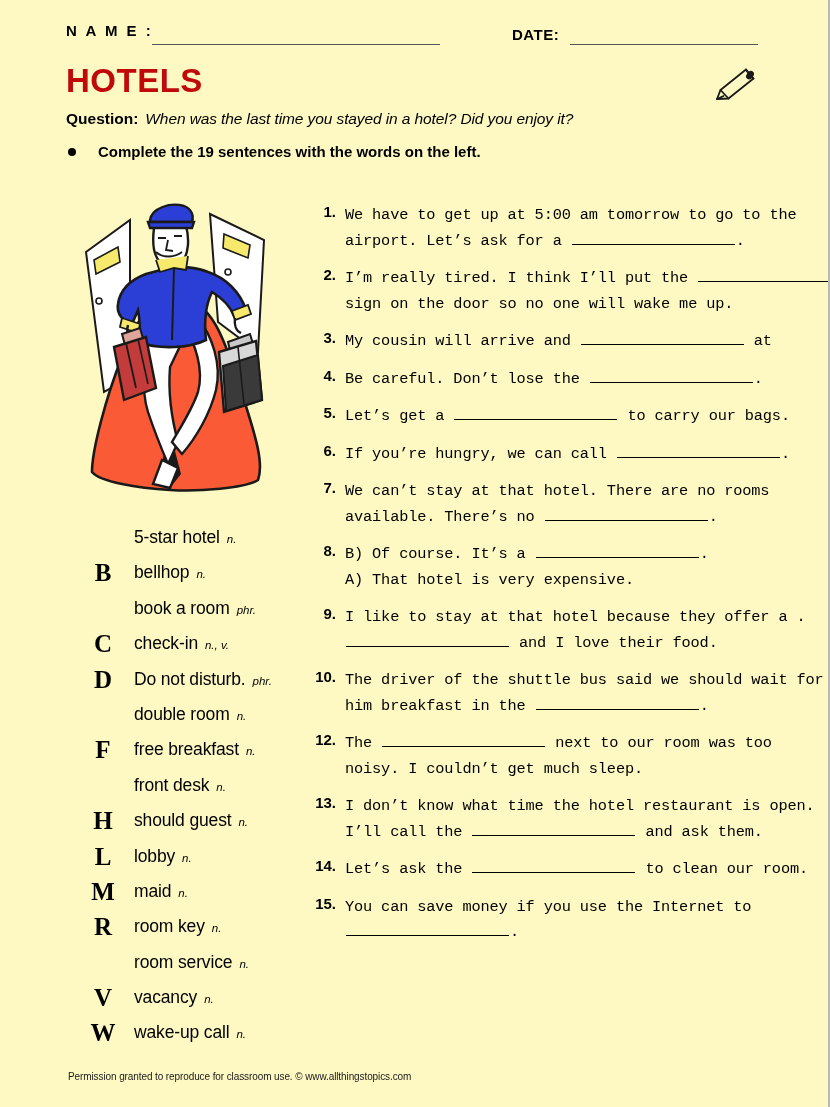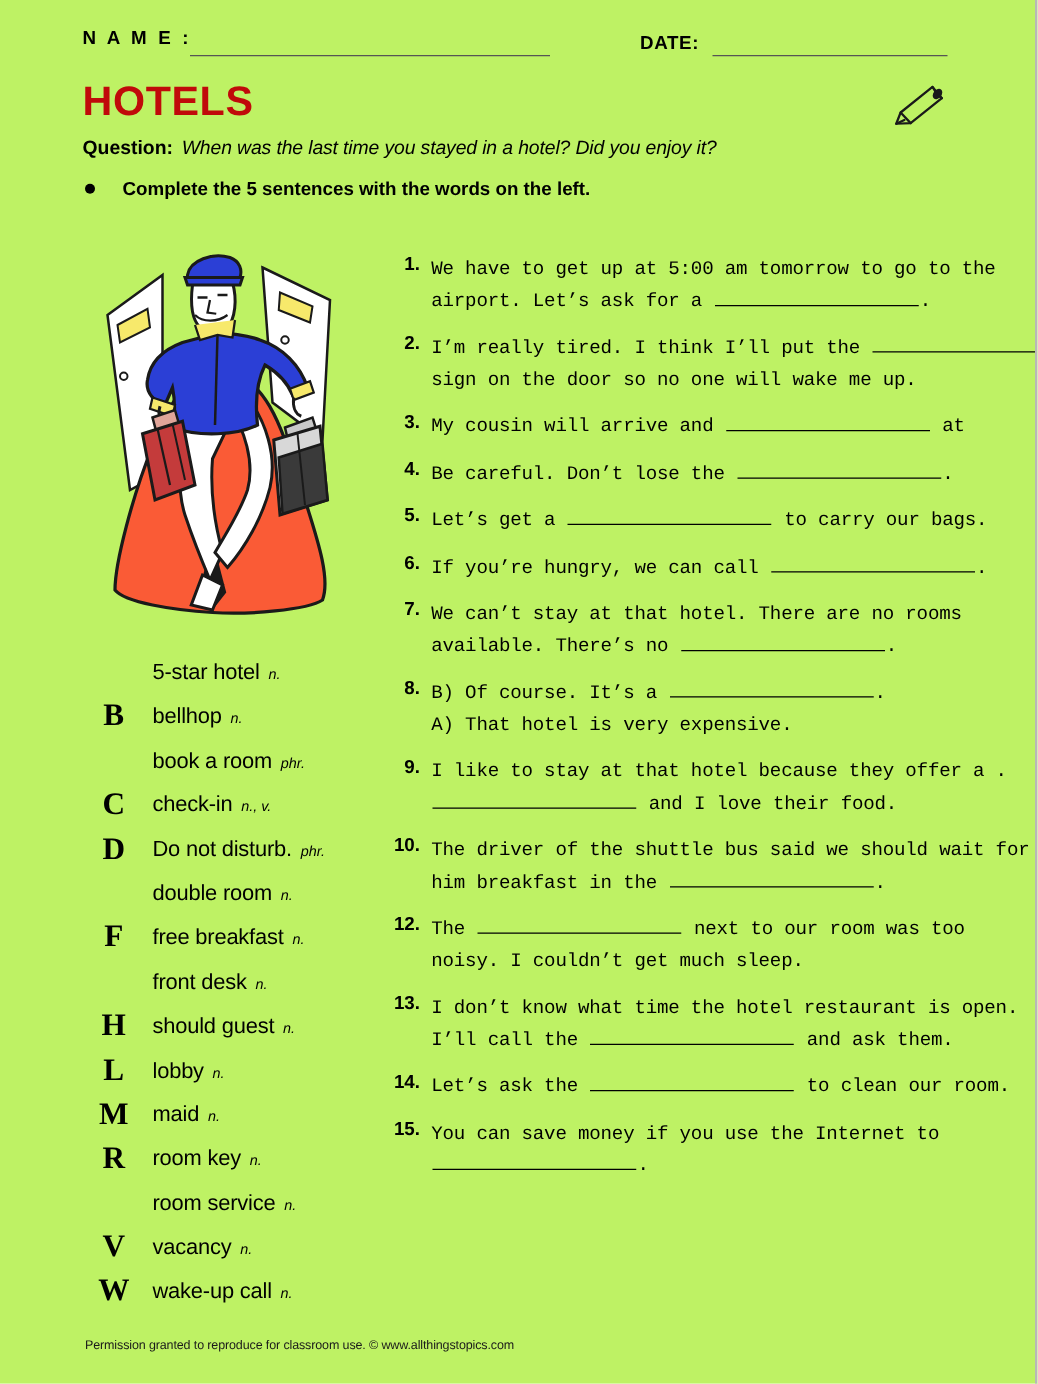--- a/index.html
+++ b/index.html
@@ -4,21 +4,21 @@
 <style>
   html, body {
     margin: 0;
     padding: 0;
     background: #ffffff;
   }
   .page {
     position: relative;
     width: 830px;
     height: 1107px;
-    background: #bef264;
+    background: #fef9c3;
     font-family: "Liberation Sans", sans-serif;
     color: #000000;
     overflow: hidden;
     box-sizing: border-box;
     border-right: 2px solid #b8b8b8;
   }
 
   
   .hdr-name {
     position: absolute;
@@ -108,21 +108,21 @@
     position: absolute;
     left: 78px;
     top: 192px;
     width: 200px;
     height: 315px;
   }
 
   
   .wordlist {
     position: absolute;
-    left: 68px;
+    left: 80px;
     top: 524px;
     width: 235px;
   }
   .word-row {
     position: relative;
     height: 35.4px;
   }
   .word-letter {
     position: absolute;
     left: 6px;
@@ -220,21 +220,21 @@
         <ellipse cx="44" cy="12.2" rx="3.3" ry="4.6" transform="rotate(38 44 12.2)" fill="#1a1a1a" stroke="none"></ellipse>
       </g>
     </svg>
   </div>
 
   <div class="question-row">
     <span class="q-label">Question:</span><span class="q-text">When was the last time you stayed in a hotel?  Did you enjoy it?</span>
   </div>
 
   <div class="bullet-row">
-    <span class="bullet-dot"></span><span>Complete the 5 sentences with the words on the left.</span>
+    <span class="bullet-dot"></span><span>Complete the 19 sentences with the words on the left.</span>
   </div>
 
   <div class="illus">
     <svg viewBox="0 0 200 315" width="200" height="315">
 
       <g>
         <path d="M8 60 L52 28 L52 186 L26 200 Z" fill="#ffffff" stroke="#1a1a1a" stroke-width="2"></path>
         <path d="M16 68 L40 55 L42 70 L18 82 Z" fill="#f7e96b" stroke="#1a1a1a" stroke-width="1.6"></path>
         <circle cx="21" cy="109" r="3" fill="none" stroke="#1a1a1a" stroke-width="1.6"></circle>
       </g>

